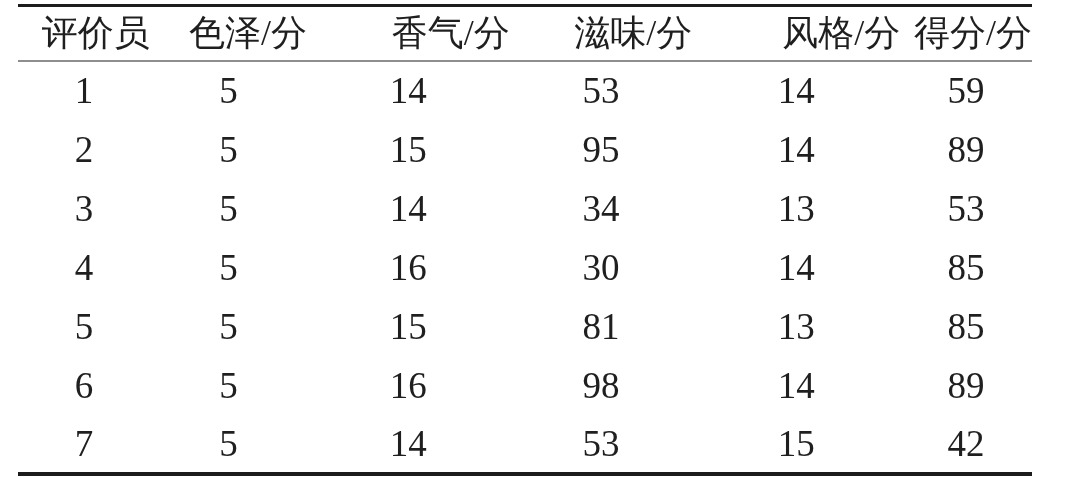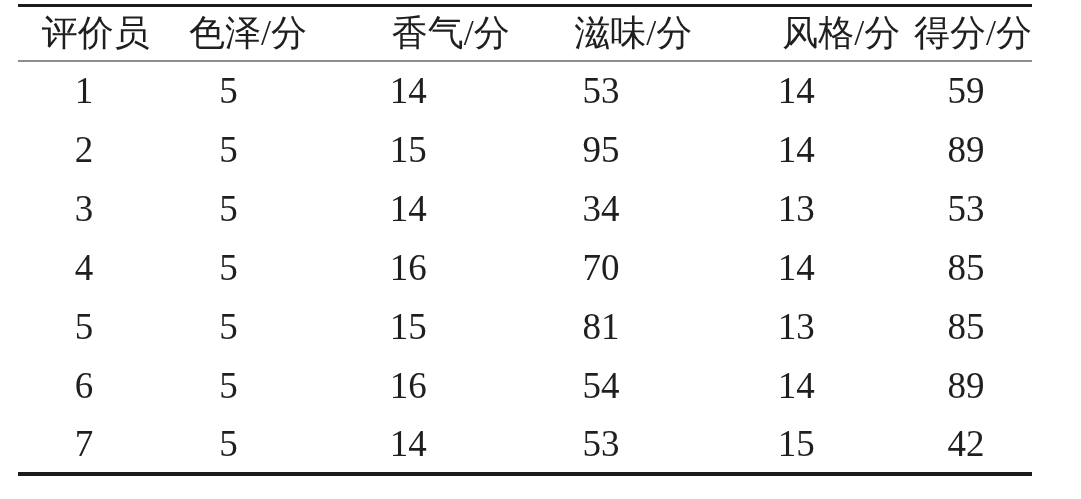--- a/index.html
+++ b/index.html
@@ -102,37 +102,37 @@
         <td>5</td>
         <td>14</td>
         <td>34</td>
         <td>13</td>
         <td>53</td>
       </tr>
       <tr>
         <td>4</td>
         <td>5</td>
         <td>16</td>
-        <td>70</td>
+        <td>30</td>
         <td>14</td>
         <td>85</td>
       </tr>
       <tr>
         <td>5</td>
         <td>5</td>
         <td>15</td>
         <td>81</td>
         <td>13</td>
         <td>85</td>
       </tr>
       <tr>
         <td>6</td>
         <td>5</td>
         <td>16</td>
-        <td>54</td>
+        <td>98</td>
         <td>14</td>
         <td>89</td>
       </tr>
       <tr>
         <td>7</td>
         <td>5</td>
         <td>14</td>
         <td>53</td>
         <td>15</td>
         <td>42</td>

